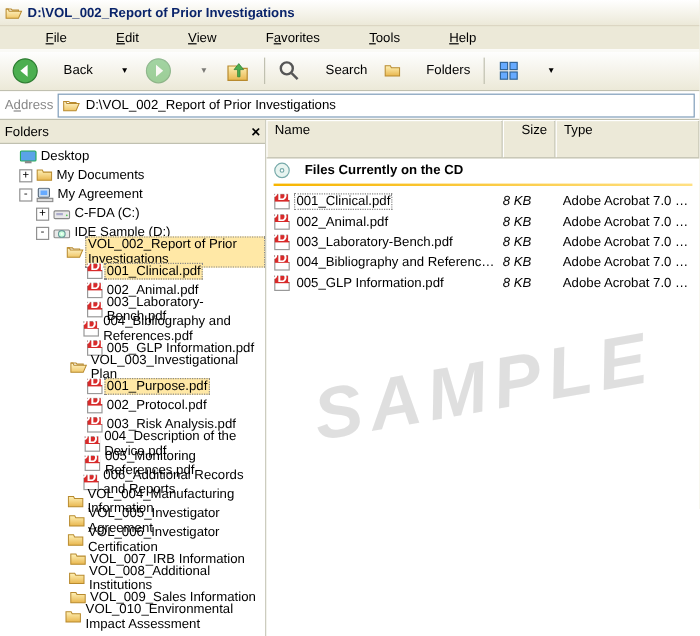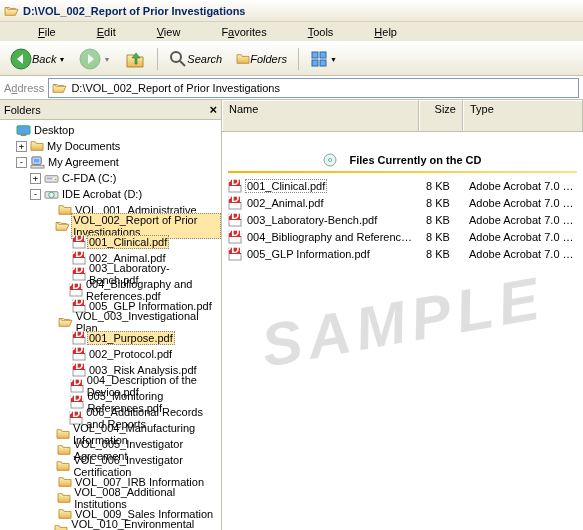--- a/index.html
+++ b/index.html
@@ -7,21 +7,21 @@
   
   .titlebar { height: 22px; background: linear-gradient(to bottom, #fff, #ece9d8); display: flex; align-items: center; padding: 0 4px; border-bottom: 1px solid #d8d2bd; }
   .titlebar .fldicon { margin-right: 4px; }
   .titlebar .title { color: #0a246a; font-weight: bold; }
   
   .menubar { height: 20px; background: #ece9d8; display: flex; align-items: center; padding: 0 4px; border-bottom: 1px solid #fff; }
   .menubar span { padding: 2px 7px; cursor: default; margin-left: 27px; }
   .menubar span u { text-decoration: underline; }
   
   .toolbar { height: 34px; background: linear-gradient(to bottom,#fefefe,#ece9d8); display: flex; align-items: center; padding: 0 4px; gap: 2px; border-top: 1px solid #fff; border-bottom: 1px solid #c0c0b0; }
-  .tb-btn { display: flex; align-items: center; gap: 0; padding: 3px 5px; border: 1px solid transparent; border-radius: 3px; cursor: default; font-style: italic; }
+  .tb-btn { display: flex; align-items: center; gap: 21px; padding: 3px 5px; border: 1px solid transparent; border-radius: 3px; cursor: default; }
   .tb-sep { width: 1px; height: 22px; background: #c0c0b0; margin: 0 3px; }
   .dropdown-arrow { font-size: 7px; color: #000; margin-left: 2px; }
   .tb-disabled { opacity: 0.5; }
   
   .addrbar { height: 24px; background: #ffffff; display: flex; align-items: center; padding: 2px 4px; gap: 4px; border-bottom: 1px solid #c0c0b0; }
   .addrbar .lbl { color: #888; }
   .addrbar .addrbox { flex: 1; height: 20px; background: #fff; border: 1px solid #7f9db9; display: flex; align-items: center; padding: 0 3px; gap: 4px; }
   
   .main { display: flex; height: calc(530px - 22px - 20px - 34px - 24px); }
   
@@ -35,28 +35,28 @@
   .node-label { padding: 1px 2px; }
   .node-label.sel { background: #ffe8a6; border: 1px dotted #888; padding: 0px 1px; }
   
   .files-pane { flex: 1; background: #fff; position: relative; overflow: hidden; }
   .cols { height: 32px; background: #ece9d8; display: flex; border-bottom: 1px solid #c0c0b0; }
   .col { padding: 2px 6px; border-right: 1px solid #c0c0b0; border-top: 1px solid #fff; border-left: 1px solid #fff; }
   .col-name { flex: 1; min-width: 0; }
   .col-size { width: 44px; text-align: right; }
   .col-type { width: 120px; }
   
-  .cd-header { font-weight: bold; padding: 21px 6px 4px; display: flex; align-items: center; gap: 12px; position: relative; z-index: 2; justify-content: center; }
+  .cd-header { font-weight: bold; padding: 3px 6px 4px; display: flex; align-items: center; gap: 12px; position: relative; z-index: 2; }
   .cd-underline { height: 2px; background: linear-gradient(to right, #f7b500, #ffe083); margin: 0 6px 4px; position: relative; z-index: 2; }
   
   .file-row { display: flex; align-items: center; height: 17px; cursor: default; position: relative; z-index: 2; }
   .file-name { flex: 1; display: flex; align-items: center; gap: 3px; padding-left: 6px; min-width: 0; }
   .file-name .lbl { padding: 0 2px; white-space: nowrap; overflow: hidden; text-overflow: ellipsis; }
   .file-name .lbl.sel { border: 1px dotted #888; padding: 0 1px; }
-  .file-size { width: 44px; text-align: center; padding-right: 6px; }
+  .file-size { width: 44px; text-align: left; padding-right: 6px; font-style: italic; }
   .file-type { width: 120px; padding-left: 6px; white-space: nowrap; overflow: hidden; }
   
   .watermark { position: absolute; top: 50%; left: 50%; transform: translate(-50%, -40%) rotate(-10deg); font-size: 60px; font-weight: bold; color: #999; opacity: 0.3; letter-spacing: 6px; z-index: 1; font-style: italic; font-family: Arial; pointer-events: none; }
   
   
   .ico { display: inline-flex; align-items: center; justify-content: center; flex-shrink: 0; }
   .folder-closed { width: 14px; height: 12px; }
   .folder-open { width: 15px; height: 12px; }
   .pdf-icon { width: 14px; height: 14px; }
   .drive-icon { width: 15px; height: 12px; }
@@ -264,30 +264,21 @@
           </span>
           <span class="node-label">C-FDA (C:)</span>
         </div>
         <div class="node-row" style="padding-left:28px">
           <span class="toggle">-</span>
           <span class="ico">
             <svg class="drive-icon">
               <use href="#sym-cd"></use>
             </svg>
           </span>
-          <span class="node-label">IDE Acrobat (D:)</span>
-        </div>
-        <div class="node-row" style="padding-left:42px">
-          <span class="toggle-space"></span>
-          <span class="ico">
-            <svg class="folder-closed">
-              <use href="#sym-folder"></use>
-            </svg>
-          </span>
-          <span class="node-label">VOL_001_Administrative</span>
+          <span class="node-label">IDE Sample (D:)</span>
         </div>
         <div class="node-row" style="padding-left:42px">
           <span class="toggle-space"></span>
           <span class="ico">
             <svg class="folder-open">
               <use href="#sym-folder-open"></use>
             </svg>
           </span>
           <span class="node-label sel">VOL_002_Report of Prior Investigations</span>
         </div>

